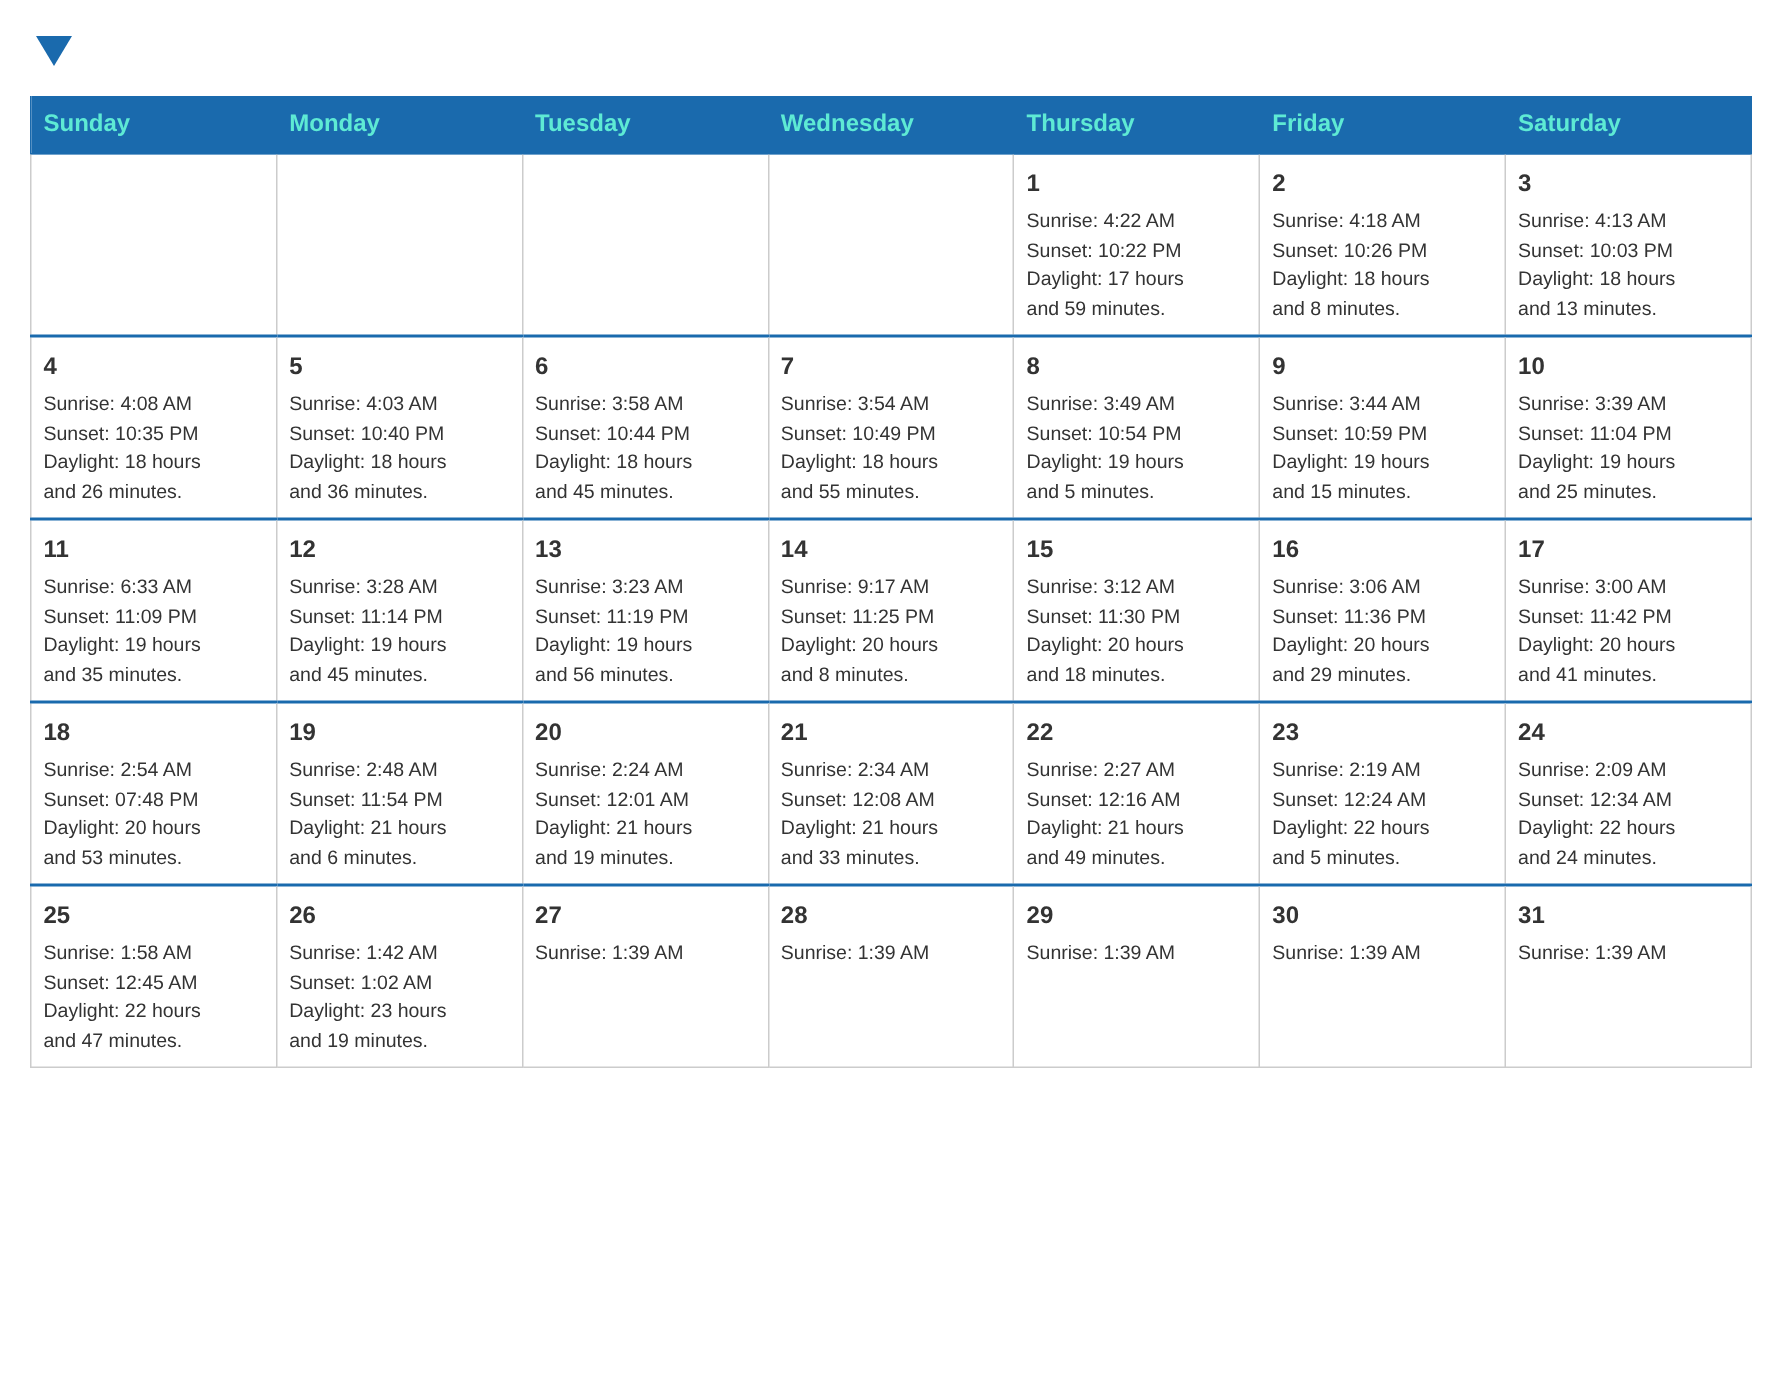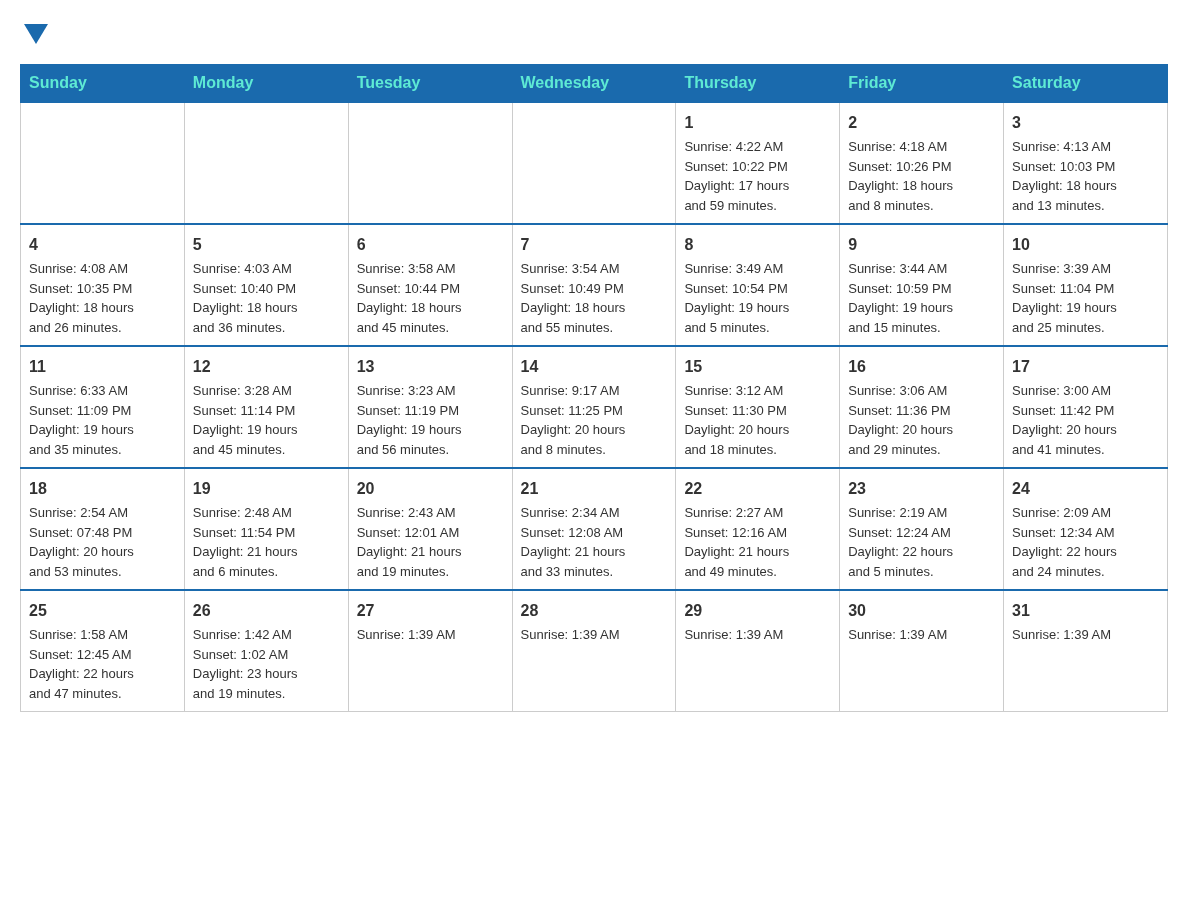--- a/index.html
+++ b/index.html
@@ -271,21 +271,21 @@
         </td>
         <td>
           <span class="day-num">19</span>
           <div>Sunrise: 2:48 AM</div>
           <div>Sunset: 11:54 PM</div>
           <div>Daylight: 21 hours</div>
           <div>and 6 minutes.</div>
         </td>
         <td>
           <span class="day-num">20</span>
-          <div>Sunrise: 2:43 AM</div>
+          <div>Sunrise: 2:24 AM</div>
           <div>Sunset: 12:01 AM</div>
           <div>Daylight: 21 hours</div>
           <div>and 19 minutes.</div>
         </td>
         <td>
           <span class="day-num">21</span>
           <div>Sunrise: 2:34 AM</div>
           <div>Sunset: 12:08 AM</div>
           <div>Daylight: 21 hours</div>
           <div>and 33 minutes.</div>

